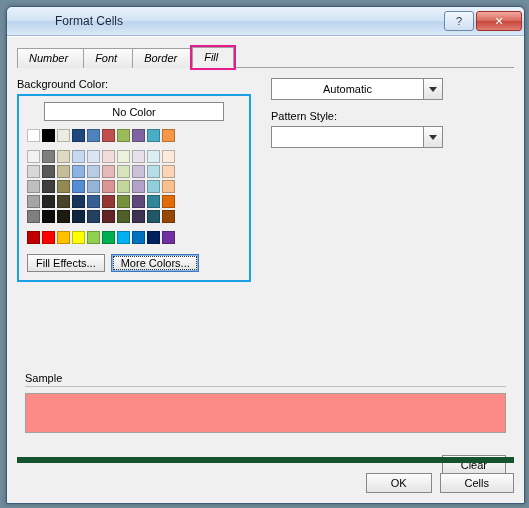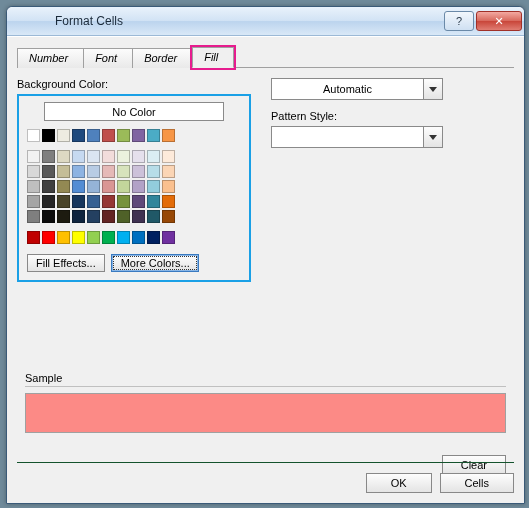--- a/index.html
+++ b/index.html
@@ -166,21 +166,21 @@
   }
   .clear-row {
     position: absolute;
     right: 18px;
     top: 418px;
   }
   .clear-row .push-btn { padding: 3px 18px; }
   .footer {
     position: absolute;
     left: 10px; right: 10px; bottom: 10px;
-    border-top: 1px solid #14532d;
+    border-top: 6px solid #14532d;
     padding-top: 10px;
     display: flex;
     justify-content: flex-end;
     gap: 8px;
   }
   .footer .push-btn { padding: 3px 24px; }
 </style>
 </head>
 <body>
 

